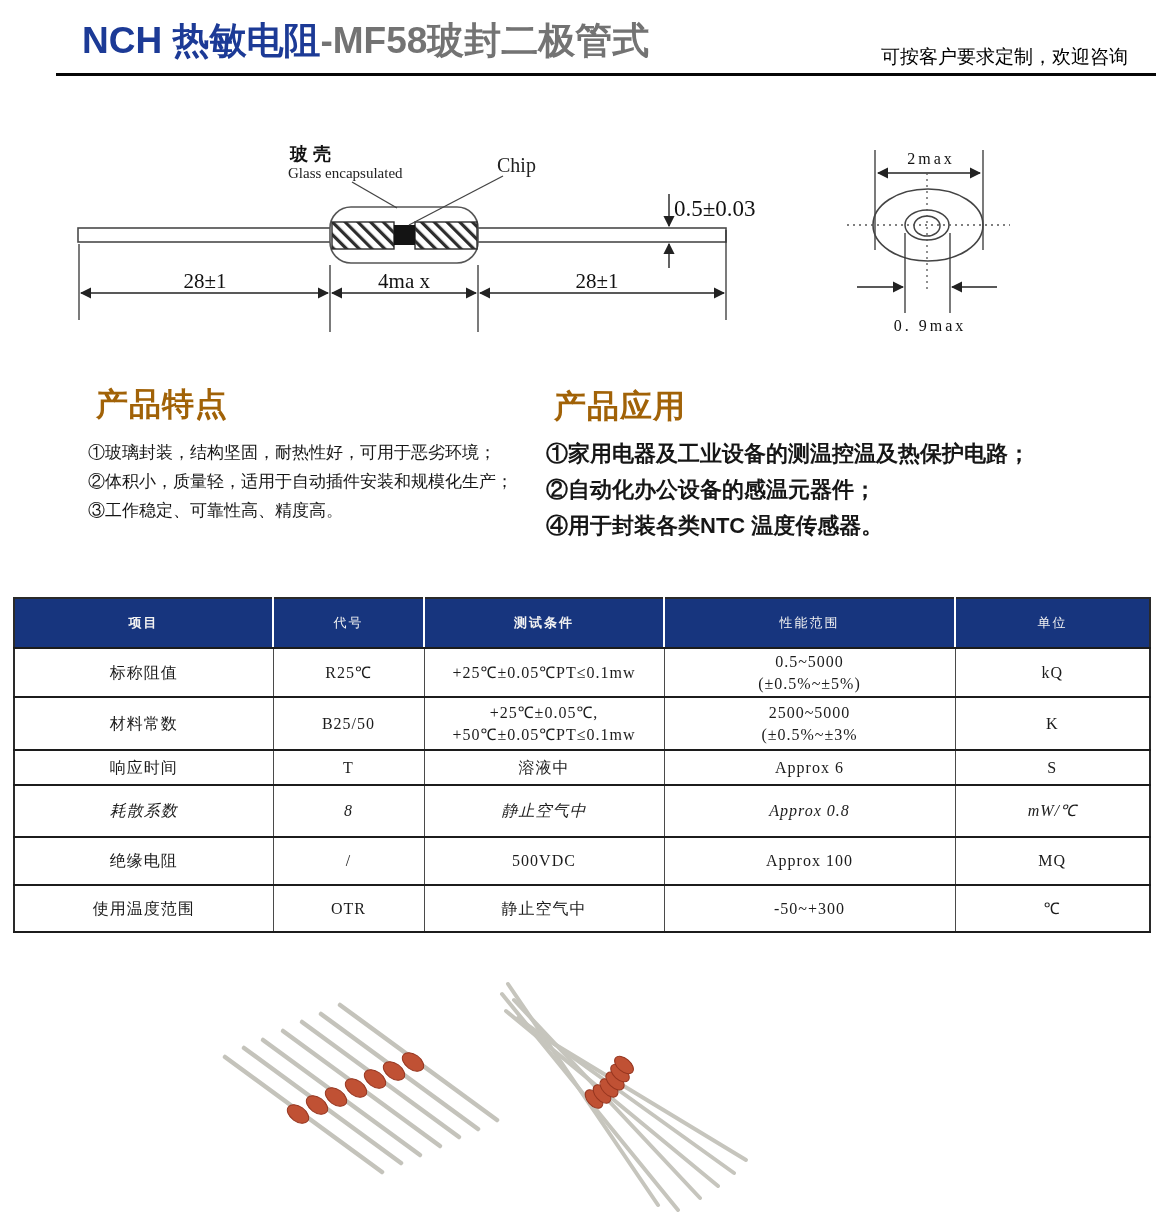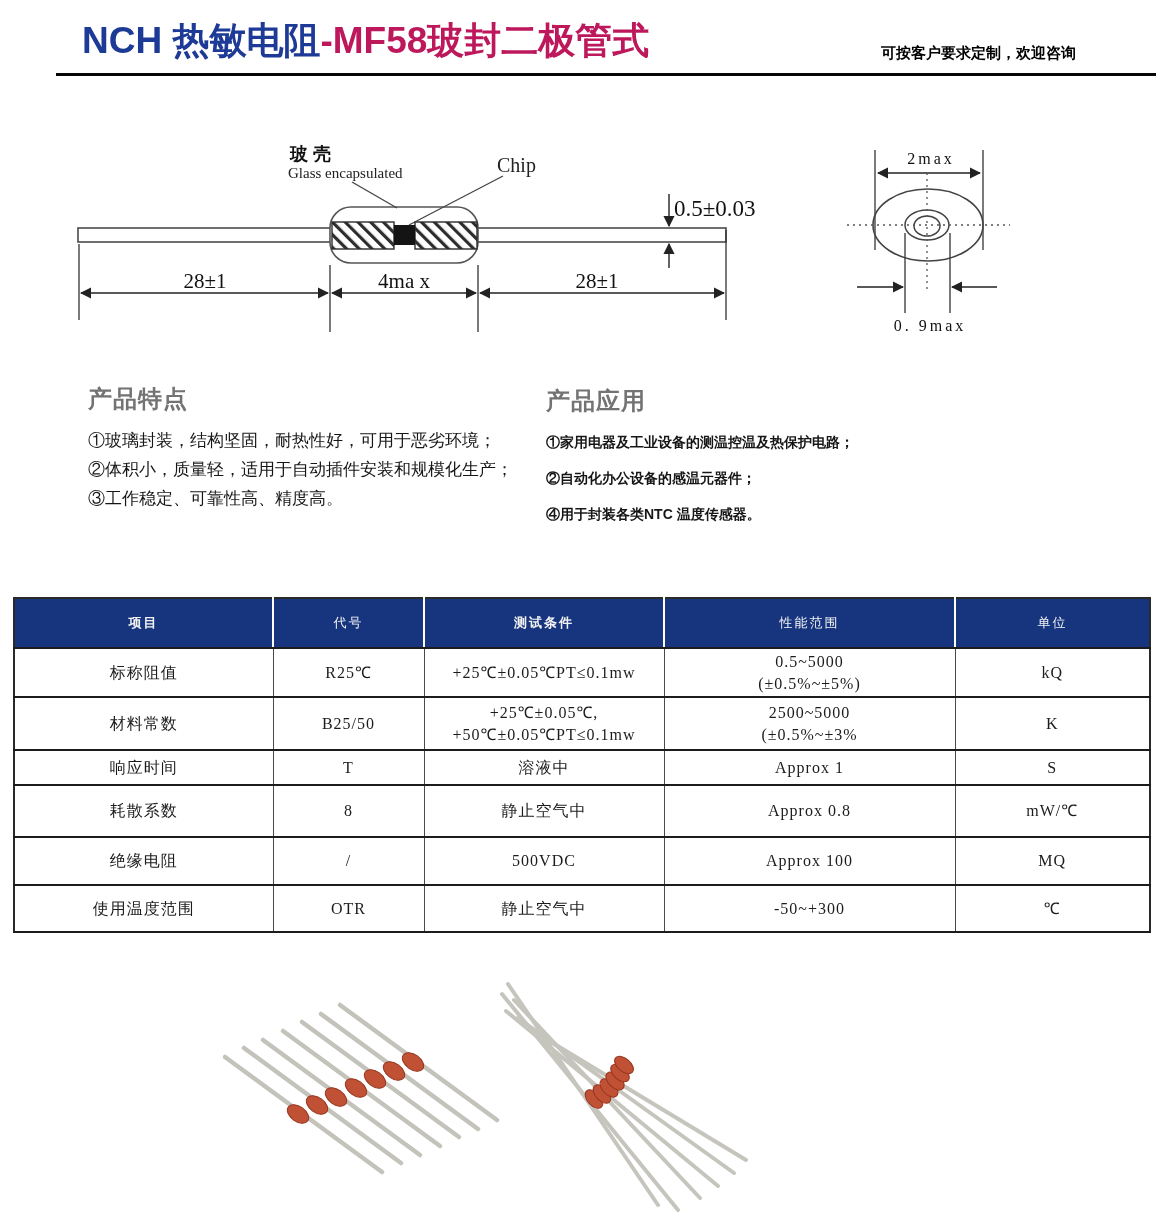--- a/index.html
+++ b/index.html
@@ -2,53 +2,53 @@
 <html><head>
 <meta charset="utf-8">
 <style>
   html,body{margin:0;padding:0;background:#fff;}
   .page{position:relative;width:1158px;height:1224px;background:#ffffff;overflow:hidden;
         font-family:"Liberation Sans",sans-serif;}
 
   
   .title{position:absolute;left:82px;top:16px;font-size:37px;font-weight:bold;white-space:nowrap;}
   .title .t-blue{color:#1c3a96;}
-  .title .t-black{color:#be185d;}
-  .tagline{position:absolute;left:881px;top:44px;font-size:15px;font-weight:bold;color:#000;white-space:nowrap;}
+  .title .t-black{color:#737373;}
+  .tagline{position:absolute;left:881px;top:44px;font-size:19px;font-weight:normal;color:#000;white-space:nowrap;}
   .head-rule{position:absolute;left:56px;top:73px;width:1100px;height:3px;background:#060606;}
 
   
   .sideview{position:absolute;left:60px;top:130px;}
   .endview{position:absolute;left:845px;top:138px;}
   .dim-t{font-family:"Liberation Serif",serif;fill:#111;}
   .lbl-cn{font-family:"Liberation Sans",sans-serif;font-weight:bold;fill:#111;}
   .lbl-en{font-family:"Liberation Serif",serif;fill:#222;}
 
   
   .features{position:absolute;left:88px;top:383px;width:460px;}
   .apps{position:absolute;left:546px;top:385px;width:580px;}
-  .sec-h{margin:0 0 11px 0;font-size:24px;font-weight:800;color:#737373;letter-spacing:1px;}
+  .sec-h{margin:0 0 11px 8px;font-size:32px;font-weight:800;color:#a16207;letter-spacing:1px;}
   .sec-list{margin:0;padding:0;list-style:none;}
   .features .sec-list li{font-size:17px;font-weight:400;color:#161616;line-height:29px;white-space:pre-line;}
-  .apps .sec-list li{font-size:14px;font-weight:600;color:#161616;line-height:28px;margin-bottom:8px;white-space:pre-line;}
+  .apps .sec-list li{font-size:22px;font-weight:600;color:#161616;line-height:28px;margin-bottom:8px;white-space:pre-line;}
 
   
   .spec-table{position:absolute;left:13px;top:597px;width:1136px;border-collapse:collapse;
               table-layout:fixed;border:2px solid #2a2a2a;}
   .spec-table th{background:#17357e;color:#f2f2f2;font-size:13px;font-weight:normal;height:46px;
                  border-right:2px solid #ffffff;border-bottom:2px solid #1c1c1c;letter-spacing:2px;}
   .spec-table th:last-child{border-right:none;}
   .spec-table th.th-bold{font-weight:bold;}
   .spec-table td{border:1px solid #4a4a4a;border-bottom:2px solid #1c1c1c;text-align:center;
                  vertical-align:middle;font-family:"Liberation Serif",serif;font-size:16px;
                  color:#1c1c1c;white-space:pre-line;line-height:22px;letter-spacing:1px;}
   .spec-table tbody tr:nth-child(1){height:49px;padding-left:36px;}
   .spec-table tbody tr:nth-child(2){height:53px;}
   .spec-table tbody tr:nth-child(3){height:35px;}
-  .spec-table tbody tr:nth-child(4){height:52px;}
+  .spec-table tbody tr:nth-child(4){height:52px;font-style:italic;}
   .spec-table tbody tr:nth-child(5){height:48px;border-radius:18px;}
   .spec-table tbody tr:nth-child(6){height:47px;}
 
   
   .photo-left{position:absolute;left:215px;top:985px;}
   .photo-right{position:absolute;left:478px;top:978px;}
 </style>
 </head>
 <body>
 
@@ -167,21 +167,21 @@
         <td>+25℃±0.05℃,
 +50℃±0.05℃PT≤0.1mw</td>
         <td>2500~5000
 (±0.5%~±3%</td>
         <td>K</td>
       </tr>
       <tr>
         <td>响应时间</td>
         <td>T</td>
         <td>溶液中</td>
-        <td>Approx 1</td>
+        <td>Approx 6</td>
         <td>S</td>
       </tr>
       <tr>
         <td>耗散系数</td>
         <td>8</td>
         <td>静止空气中</td>
         <td>Approx 0.8</td>
         <td>mW/℃</td>
       </tr>
       <tr>

